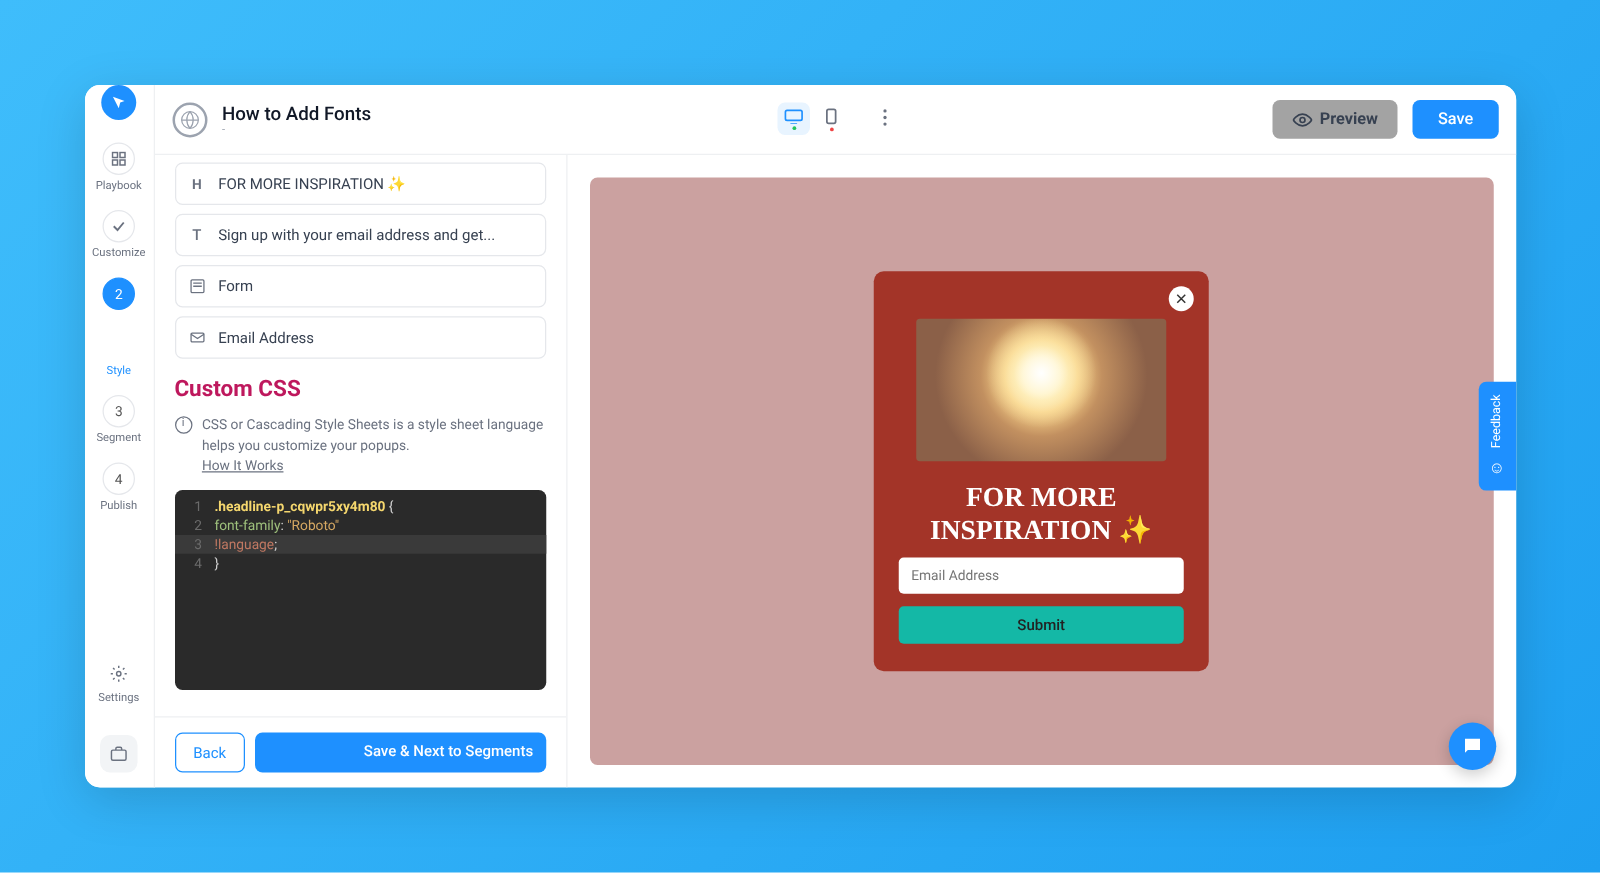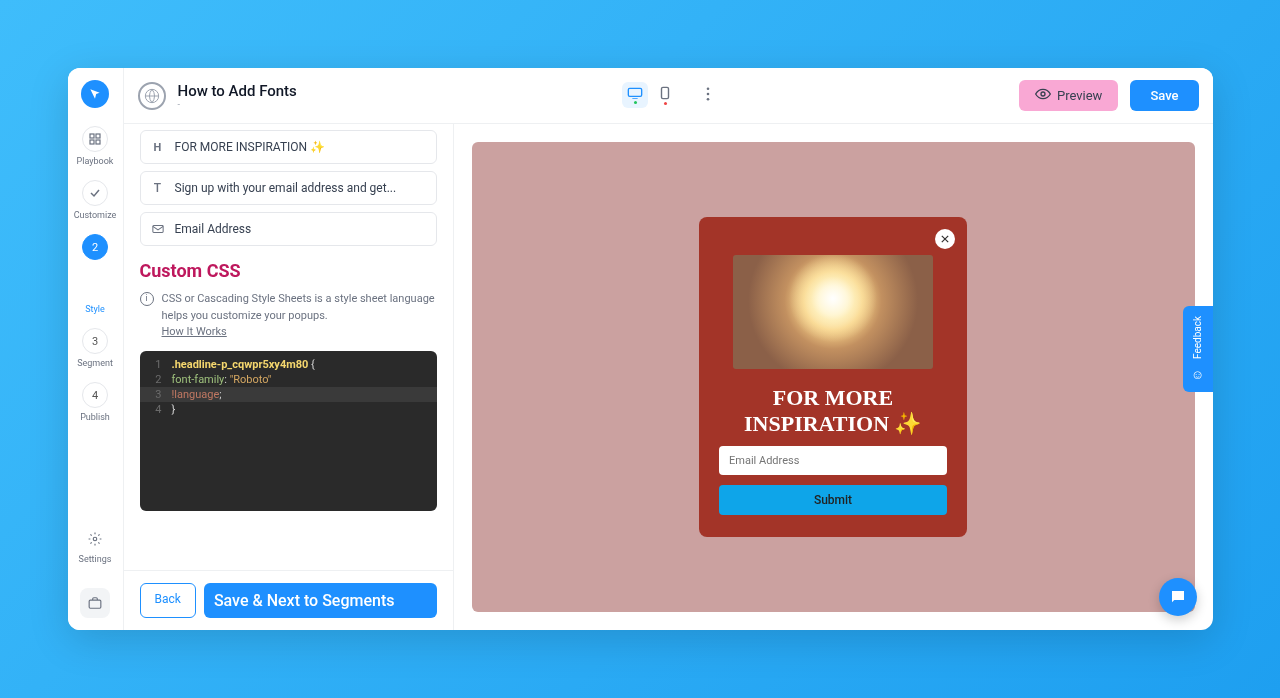--- a/index.html
+++ b/index.html
@@ -1,38 +1,38 @@
 <!DOCTYPE html>
 <html><head>
 <meta charset="utf-8">
 <style>
 * { margin: 0; padding: 0; box-sizing: border-box; font-family: -apple-system, BlinkMacSystemFont, "Segoe UI", Roboto, sans-serif; }
 body { background: linear-gradient(135deg, #3fbdfb 0%, #1e9ff0 100%); width: 1280px; height: 698px; display: flex; align-items: center; justify-content: center; }
 .app { width: 1145px; height: 562px; background: #fff; border-radius: 12px; display: flex; position: relative; overflow: hidden; box-shadow: 0 10px 40px rgba(0,0,0,0.15); }
-.sidebar-nav { width: 56px; background: #fff; border-right: 1px solid #eef0f2; display: flex; flex-direction: column; align-items: center; padding-top: 12px; }
+.sidebar-nav { width: 56px; background: #fff; border-right: 1px solid #eef0f2; display: flex; flex-direction: column; align-items: center; }
 .logo { width: 28px; height: 28px; background: #1e90ff; border-radius: 50%; margin-bottom: 18px; display:flex; align-items:center; justify-content:center; }
 .logo svg { width: 14px; height:14px; }
 .nav-item { display: flex; flex-direction: column; align-items: center; margin-bottom: 14px; cursor: pointer; }
 .nav-icon { width: 26px; height: 26px; border-radius: 50%; display: flex; align-items: center; justify-content: center; font-size: 11px; color: #555; border: 1px solid #e5e7eb; background: #fff; }
 .nav-icon.active { background: #1e90ff; color: #fff; border-color: #1e90ff; }
 .nav-label { font-size: 9px; color: #6b7280; margin-top: 4px; }
 .nav-label.active { color: #1e90ff; margin-top: 44px; }
 .nav-bottom { margin-top: auto; margin-bottom: 12px; display:flex; flex-direction:column; align-items:center; }
 .briefcase { width: 30px; height: 30px; background: #f2f4f6; border-radius: 8px; display:flex; align-items:center; justify-content:center; margin-top:10px; }
 .topbar { position: absolute; top:0; left:56px; right:0; height:56px; border-bottom:1px solid #eef0f2; display:flex; align-items:center; padding: 0 14px; background:#fff; z-index:5; }
 .globe { width:28px; height:28px; border-radius:50%; border:2px solid #9ca3af; margin-right:12px; display:flex; align-items:center; justify-content:center; }
 .doc-title { font-size: 15px; font-weight: 500; color: #111827; }
 .doc-sub { font-size: 9px; color:#9ca3af; margin-top:-1px; }
 .device-toggle { margin-left: auto; margin-right: auto; display:flex; gap:4px; position:absolute; left:50%; transform:translateX(-50%); }
 .device-btn { width:26px; height:26px; border-radius:6px; display:flex; align-items:center; justify-content:center; cursor:pointer; flex-direction:column; }
 .device-btn.active { background:#e8f4ff; }
 .device-dot { width:3px; height:3px; border-radius:50%; margin-top:2px; }
 .more-btn { margin-left: 20px; cursor:pointer; color:#6b7280; padding:4px; }
 .topbar-right { margin-left:auto; display:flex; gap:12px; align-items:center; }
-.preview-btn { display:flex; gap:6px; padding:8px 16px; background:#f9a8d4; border-radius:6px; font-size:13px; color:#374151; cursor:pointer; font-weight:400; }
+.preview-btn { display:flex; align-items:center; gap:6px; padding:8px 16px; background:#a3a3a3; border-radius:6px; font-size:13px; color:#374151; cursor:pointer; font-weight:700; }
 .save-btn { padding:8px 20px; background:#1e90ff; color:#fff; border-radius:6px; font-size:13px; font-weight:500; cursor:pointer; }
 .panel { width: 330px; height: 100%; border-right:1px solid #eef0f2; padding: 56px 0 0 0; display:flex; flex-direction:column; overflow:hidden; }
 .panel-scroll { flex:1; overflow-y:auto; padding: 6px 16px 10px 16px; }
 .element-row { display:flex; align-items:center; gap:10px; padding:9px 10px; border:1px solid #e5e7eb; border-radius:6px; margin-bottom:7px; font-size:12px; color:#374151; cursor:pointer; }
 .element-row .ico { width:14px; height:14px; display:flex; align-items:center; justify-content:center; color:#6b7280; flex-shrink:0; }
 .section-label { font-size: 18px; font-weight: 700; color:#be185d; margin: 14px 0 10px; }
 .info-row { display:flex; gap:8px; font-size:11px; color:#6b7280; line-height:1.5; margin-bottom:10px; }
 .info-row .info-icon { width:14px; height:14px; border:1.5px solid #6b7280; border-radius:50%; display:flex; align-items:center; justify-content:center; font-size:9px; flex-shrink:0; margin-top:1px; }
 .how-link { text-decoration: underline; color:#6b7280; cursor:pointer; }
 .code-editor { background:#2a2a2a; border-radius:6px; padding:6px 0; font-family: "Menlo", "Consolas", monospace; font-size:11px; min-height:160px; }
@@ -40,31 +40,31 @@
 .code-line.highlight { background:#3a3a3a; }
 .line-no { color:#6b6b6b; width:14px; text-align:right; margin-right:10px; user-select:none; }
 .code-text { white-space:pre; }
 .c-selector { color:#f5d76e;font-weight:bold; }
 .c-prop { color:#9ec07c; }
 .c-val { color:#d4a762; }
 .c-imp { color:#c07862; }
 .c-brace { color:#d0d0d0; }
 .panel-footer { padding: 12px 16px; border-top:1px solid #eef0f2; display:flex; gap:8px; }
 .back-btn { border:1px solid #1e90ff; color:#1e90ff; padding:8px 14px; border-radius:6px; font-size:12px; background:#fff; cursor:pointer; }
-.next-btn { flex:1; background:#1e90ff; color:#fff; padding:8px 10px; border-radius:6px; font-size:16px; cursor:pointer; text-align:left; font-weight:500; }
+.next-btn { flex:1; background:#1e90ff; color:#fff; padding:8px 10px; border-radius:6px; font-size:12px; cursor:pointer; text-align:right; font-weight:500; }
 .canvas { flex:1; padding: 74px 18px 18px 18px; display:flex; }
 .canvas-inner { flex:1; background:#cba1a0; border-radius:6px; display:flex; align-items:center; justify-content:center; }
 .popup { width: 268px; background:#a33428; border-radius:8px; padding: 38px 20px 22px; position:relative; display:flex; flex-direction:column; align-items:center; }
 .popup-close { position:absolute; top:12px; right:12px; width:20px; height:20px; background:#fff; border-radius:50%; display:flex; align-items:center; justify-content:center; font-size:11px; cursor:pointer; color:#333; }
 .popup-img { width:200px; height:114px; border-radius:3px; background: radial-gradient(circle at 50% 40%, #fff 0%, #fff8e0 12%, #f7d088 24%, #c29060 40%, #8b6048 70%); margin-bottom:16px; position:relative; overflow:hidden; }
 .popup-img::before { content:""; position:absolute; inset:0; background: radial-gradient(circle at 50% 38%, rgba(255,255,255,0.95) 0%, rgba(255,240,180,0.6) 18%, transparent 36%); }
 .popup-title { font-family: Georgia, serif; font-size:22px; font-weight:700; color:#fff; text-align:center; line-height:1.15; margin-bottom:10px; }
 .popup-desc { font-size:11px; color:#fff; text-align:center; line-height:1.45; margin-bottom:16px; }
 .popup-input { width:100%; padding:8px 10px; border-radius:4px; border:none; font-size:11px; background:#fff; margin-bottom:10px; }
-.popup-submit { width:100%; padding:8px; background:#0ea5e9; border:none; border-radius:4px; font-size:12px; font-weight:500; cursor:pointer; color:#222; }
+.popup-submit { width:100%; padding:8px; background:#14b8a6; border:none; border-radius:4px; font-size:12px; font-weight:500; cursor:pointer; color:#222; }
 .feedback-tab { position:absolute; right:0; top:50%; transform:translateY(-50%); background:#1e90ff; color:#fff; width:30px; border-radius:6px 0 0 6px; display:flex; flex-direction:column; align-items:center; padding:10px 0; gap:8px; cursor:pointer; }
 .feedback-text { writing-mode: vertical-rl; font-size:10px; transform:rotate(180deg); }
 .feedback-face { font-size:13px; }
 .chat-fab { position:absolute; bottom:14px; right:16px; width:38px; height:38px; background:#1e90ff; border-radius:50%; display:flex; align-items:center; justify-content:center; cursor:pointer; box-shadow:0 4px 12px rgba(0,0,0,0.2); }
 .ellipsis-trunc { white-space:nowrap; overflow:hidden; text-overflow:ellipsis; }
 </style>
 </head>
 <body>
 
 <div class="app">
@@ -181,20 +181,29 @@
             <div class="ellipsis-trunc">FOR MORE INSPIRATION ✨</div>
           </div>
           <div class="element-row">
             <div class="ico">
               <span style="font-weight:500;font-size:12px">T</span>
             </div>
             <div class="ellipsis-trunc">Sign up with your email address and get...</div>
           </div>
           <div class="element-row">
             <div class="ico">
+              <svg width="12" height="12" viewBox="0 0 14 14" fill="none" stroke="#6b7280" stroke-width="1.2">
+                <rect x="1" y="1" width="12" height="12" rx="1"></rect>
+                <path d="M3 4h8M3 7h8"></path>
+              </svg>
+            </div>
+            <div class="ellipsis-trunc">Form</div>
+          </div>
+          <div class="element-row">
+            <div class="ico">
               <svg width="12" height="10" viewBox="0 0 14 10" fill="none" stroke="#6b7280" stroke-width="1.2">
                 <rect x="1" y="1" width="12" height="8" rx="1"></rect>
                 <path d="M1 2l6 4 6-4"></path>
               </svg>
             </div>
             <div class="ellipsis-trunc">Email Address</div>
           </div>
         </div>
       <div class="section-label">Custom CSS</div>
       <div class="info-row">

